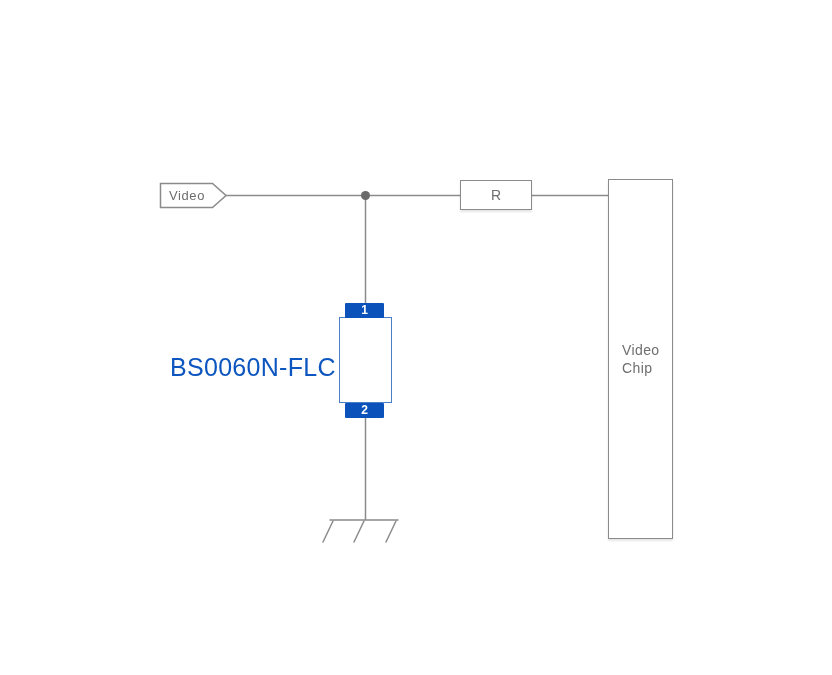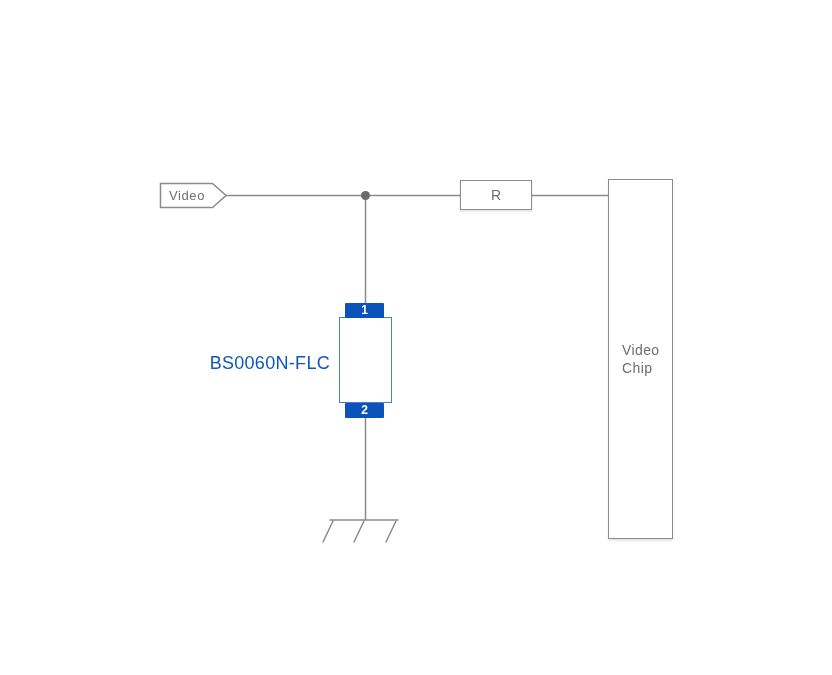--- a/index.html
+++ b/index.html
@@ -24,21 +24,21 @@
   .chip-box{
     position:absolute;left:608px;top:155px;width:65px;height:360px;
     background:#ffffff;border:1.5px solid #8b8b8b;box-sizing:border-box;
     display:flex;flex-direction:column;justify-content:center;
     padding-left:13px;
     font-size:14px;line-height:18px;color:#6e6e6e;letter-spacing:0.4px;
     box-shadow:0 2px 2px rgba(0,0,0,0.10);
   }
   .part-label{
     position:absolute;left:170px;top:329px;width:160px;height:26px;
-    text-align:right;font-size:18px;color:#0d56c0;letter-spacing:0.3px;
+    text-align:right;font-size:25px;color:#0d56c0;letter-spacing:0.3px;
     font-weight:500;white-space:nowrap;
   }
   .tvs-body{
     position:absolute;left:339px;top:293px;width:53px;height:86px;
     background:#ffffff;border:1.5px solid #4a7ec7;box-sizing:border-box;
   }
   .pin-block{
     position:absolute;width:39px;height:15px;left:345px;
     background:#0b53bb;border-radius:1px;
     display:flex;align-items:center;justify-content:center;

